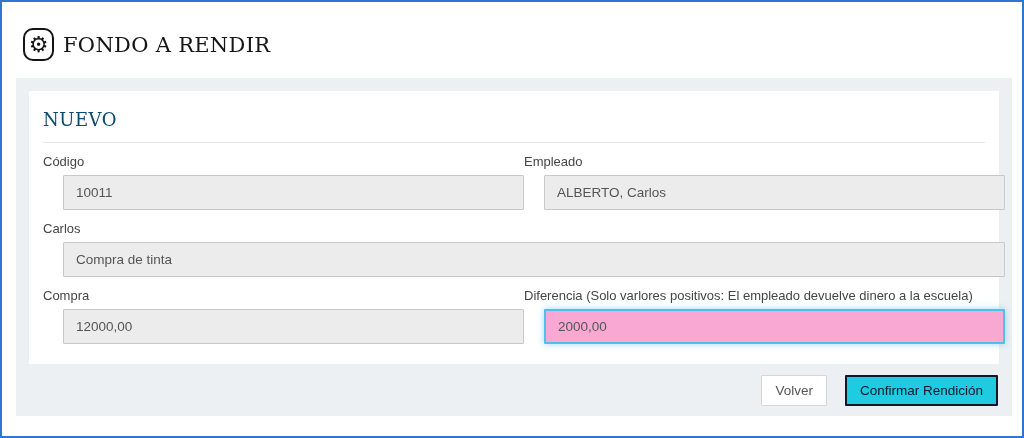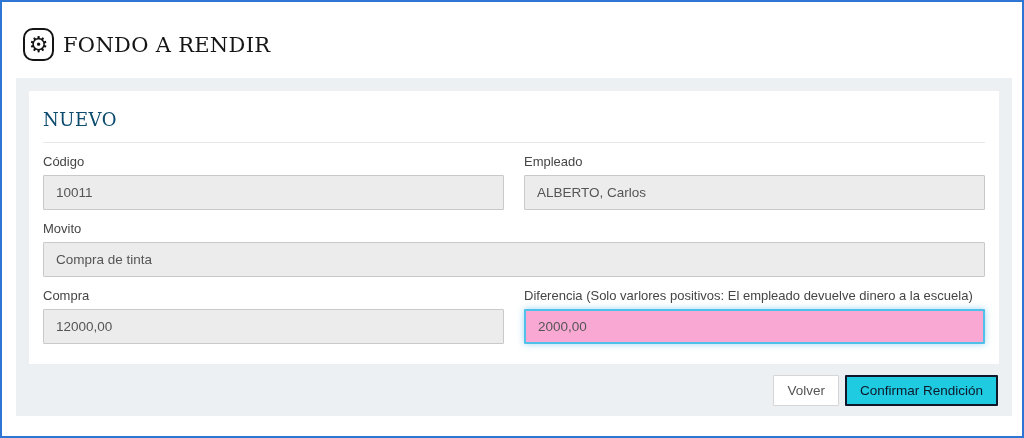--- a/index.html
+++ b/index.html
@@ -41,32 +41,32 @@
 
   .row { display:flex; gap:20px; }
   .field { flex:1 1 0; min-width:0; }
   .field-label {
     display:block; font-size:13px; color:#454545; margin:11px 0 6px 0;
     white-space:nowrap;
   }
   .tb {
     width:100%; height:35px; box-sizing:border-box;
     padding:6px 12px; font-size:13.5px; color:#555;
-    font-family:"Liberation Sans", sans-serif; border-radius:1px;
+    font-family:"Liberation Sans", sans-serif; border-radius:1px;margin-left:20px;
   }
   .tb-disabled { background:#ececec; border:1px solid #c9c9c9; }
   .tb-focused {
     background:#f9a8d4; border:2px solid #4fc0ea; outline:none;
     box-shadow:0 0 7px rgba(77,184,232,0.55); color:#555;
   }
 
   .panel-footer {
     position:absolute; left:0; right:0; bottom:0; height:52px;
     display:flex; align-items:center; justify-content:flex-end;
-    gap:6px; padding-right:14px; box-sizing:border-box;
+    gap:18px; padding-right:14px; box-sizing:border-box;
   }
   .btn {
     height:31px; padding:0 13px; font-size:13.5px;
     font-family:"Liberation Sans", sans-serif; cursor:pointer; border-radius:1px;
   }
   .btn-back { background:#ffffff; border:1px solid #d6d6d6; color:#555; }
   .btn-confirm { background:#1ecbe1; border:2px solid #0f172a; color:#0f172a; }
 </style>
 </head>
 <body>
@@ -92,21 +92,21 @@
           <input class="tb tb-disabled" type="text" disabled="" value="10011" style="">
         </div>
         <div class="field">
           <label class="field-label">Empleado</label>
           <input class="tb tb-disabled" type="text" disabled="" value="ALBERTO, Carlos" style="">
         </div>
       </div>
 
       <div class="row">
         <div class="field">
-          <label class="field-label">Movito</label>
+          <label class="field-label">Carlos</label>
           <input class="tb tb-disabled" type="text" disabled="" value="Compra de tinta" style="">
         </div>
       </div>
 
       <div class="row">
         <div class="field">
           <label class="field-label">Compra</label>
           <input class="tb tb-disabled" type="text" disabled="" value="12000,00" style="">
         </div>
         <div class="field">

